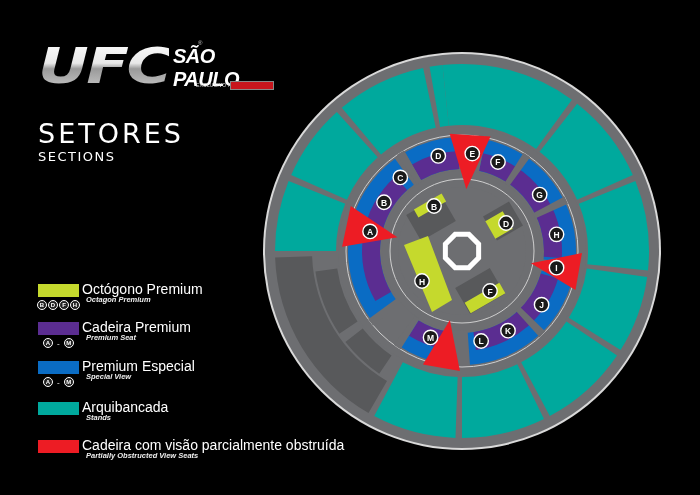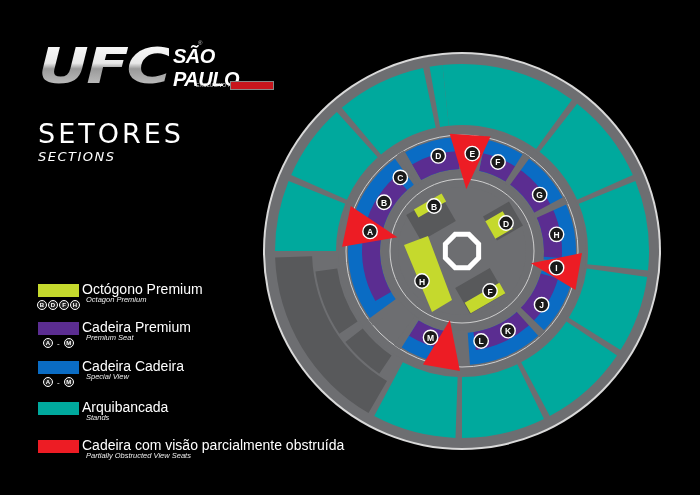--- a/index.html
+++ b/index.html
@@ -5,25 +5,25 @@
   html,body{margin:0;padding:0;background:#000;}
   body{width:700px;height:495px;position:relative;overflow:hidden;font-family:"Liberation Sans",sans-serif;color:#fff;}
   .logo{position:absolute;left:38px;top:38px;width:240px;height:60px;}
   .ufc{position:absolute;left:0;top:0;font-family:"DejaVu Sans",sans-serif;font-weight:bold;font-style:italic;font-size:50px;letter-spacing:-2px;line-height:56px;color:#d8d8d8;
        background:linear-gradient(180deg,#ffffff 0%,#e8e8e8 45%,#9a9a9a 55%,#d0d0d0 100%);-webkit-background-clip:text;background-clip:text;-webkit-text-fill-color:transparent;transform:scaleX(1.25);transform-origin:left center;}
   .reg{position:absolute;left:160px;top:2px;font-size:6px;color:#ccc;}
   .city{position:absolute;left:135px;top:7px;font-weight:bold;font-style:italic;font-size:20px;letter-spacing:-0.5px;color:#fff;}
   .excl{position:absolute;left:158px;top:44px;font-size:5px;color:#ddd;letter-spacing:0.2px;}
   .combate{position:absolute;left:192px;top:43px;width:42px;height:7px;background:#c8161d;border:1px solid #888;}
   .title{position:absolute;left:38px;top:118px;font-family:"DejaVu Sans",sans-serif;font-size:27px;letter-spacing:3px;color:#fff;text-align:center;}
-  .subtitle{position:absolute;left:38px;top:149px;font-family:"DejaVu Sans",sans-serif;font-style:italic;font-size:13px;letter-spacing:1.5px;color:#fff;}
+  .subtitle{position:absolute;left:38px;top:149px;font-family:"DejaVu Sans",sans-serif;font-size:13px;letter-spacing:1.5px;color:#fff;}
   .legend-item{position:absolute;left:38px;}
   .swatch{position:absolute;left:0;top:0;width:41px;height:13px;}
   .leg-main{position:absolute;left:44px;top:-3px;font-size:14px;white-space:nowrap;color:#fff;}
-  .leg-sub{position:absolute;left:48px;top:11px;font-size:7.5px;font-style:italic;white-space:nowrap;color:#eee;}
+  .leg-sub{position:absolute;left:48px;top:11px;font-size:7.5px;font-style:italic;white-space:nowrap;color:#eee;font-weight:bold;}
   .codes{position:absolute;left:-1px;top:16px;display:flex;align-items:center;gap:1px;}
   .code{width:10px;height:10px;border-radius:50%;border:1.2px solid #fff;box-sizing:border-box;font-size:6px;font-weight:bold;line-height:8px;text-align:center;color:#fff;background:#222;}
   .dash{font-size:8px;margin:0 3px;color:#fff;}
   svg{position:absolute;left:0;top:0;}
   .lbl-c{fill:#1a1a1a;stroke:#fff;stroke-width:1.4;}
   .lbl-t{fill:#fff;font-family:"Liberation Sans",sans-serif;font-weight:bold;font-size:8.5px;text-anchor:middle;dominant-baseline:central;}
 </style>
 </head>
 <body>
 
@@ -56,21 +56,21 @@
   <div class="leg-sub">Premium Seat</div>
   <div class="codes" style="left:5px">
     <div class="code">A</div>
     <span class="dash">-</span>
     <div class="code">M</div>
   </div>
 </div>
 
 <div class="legend-item" style="top:361px">
   <div class="swatch" style="background:#0a6cc4"></div>
-  <div class="leg-main">Cadeira Cadeira</div>
+  <div class="leg-main">Premium Especial</div>
   <div class="leg-sub">Special View</div>
   <div class="codes" style="left:5px">
     <div class="code">A</div>
     <span class="dash">-</span>
     <div class="code">M</div>
   </div>
 </div>
 
 <div class="legend-item" style="top:402px">
   <div class="swatch" style="background:#00a99d"></div>

